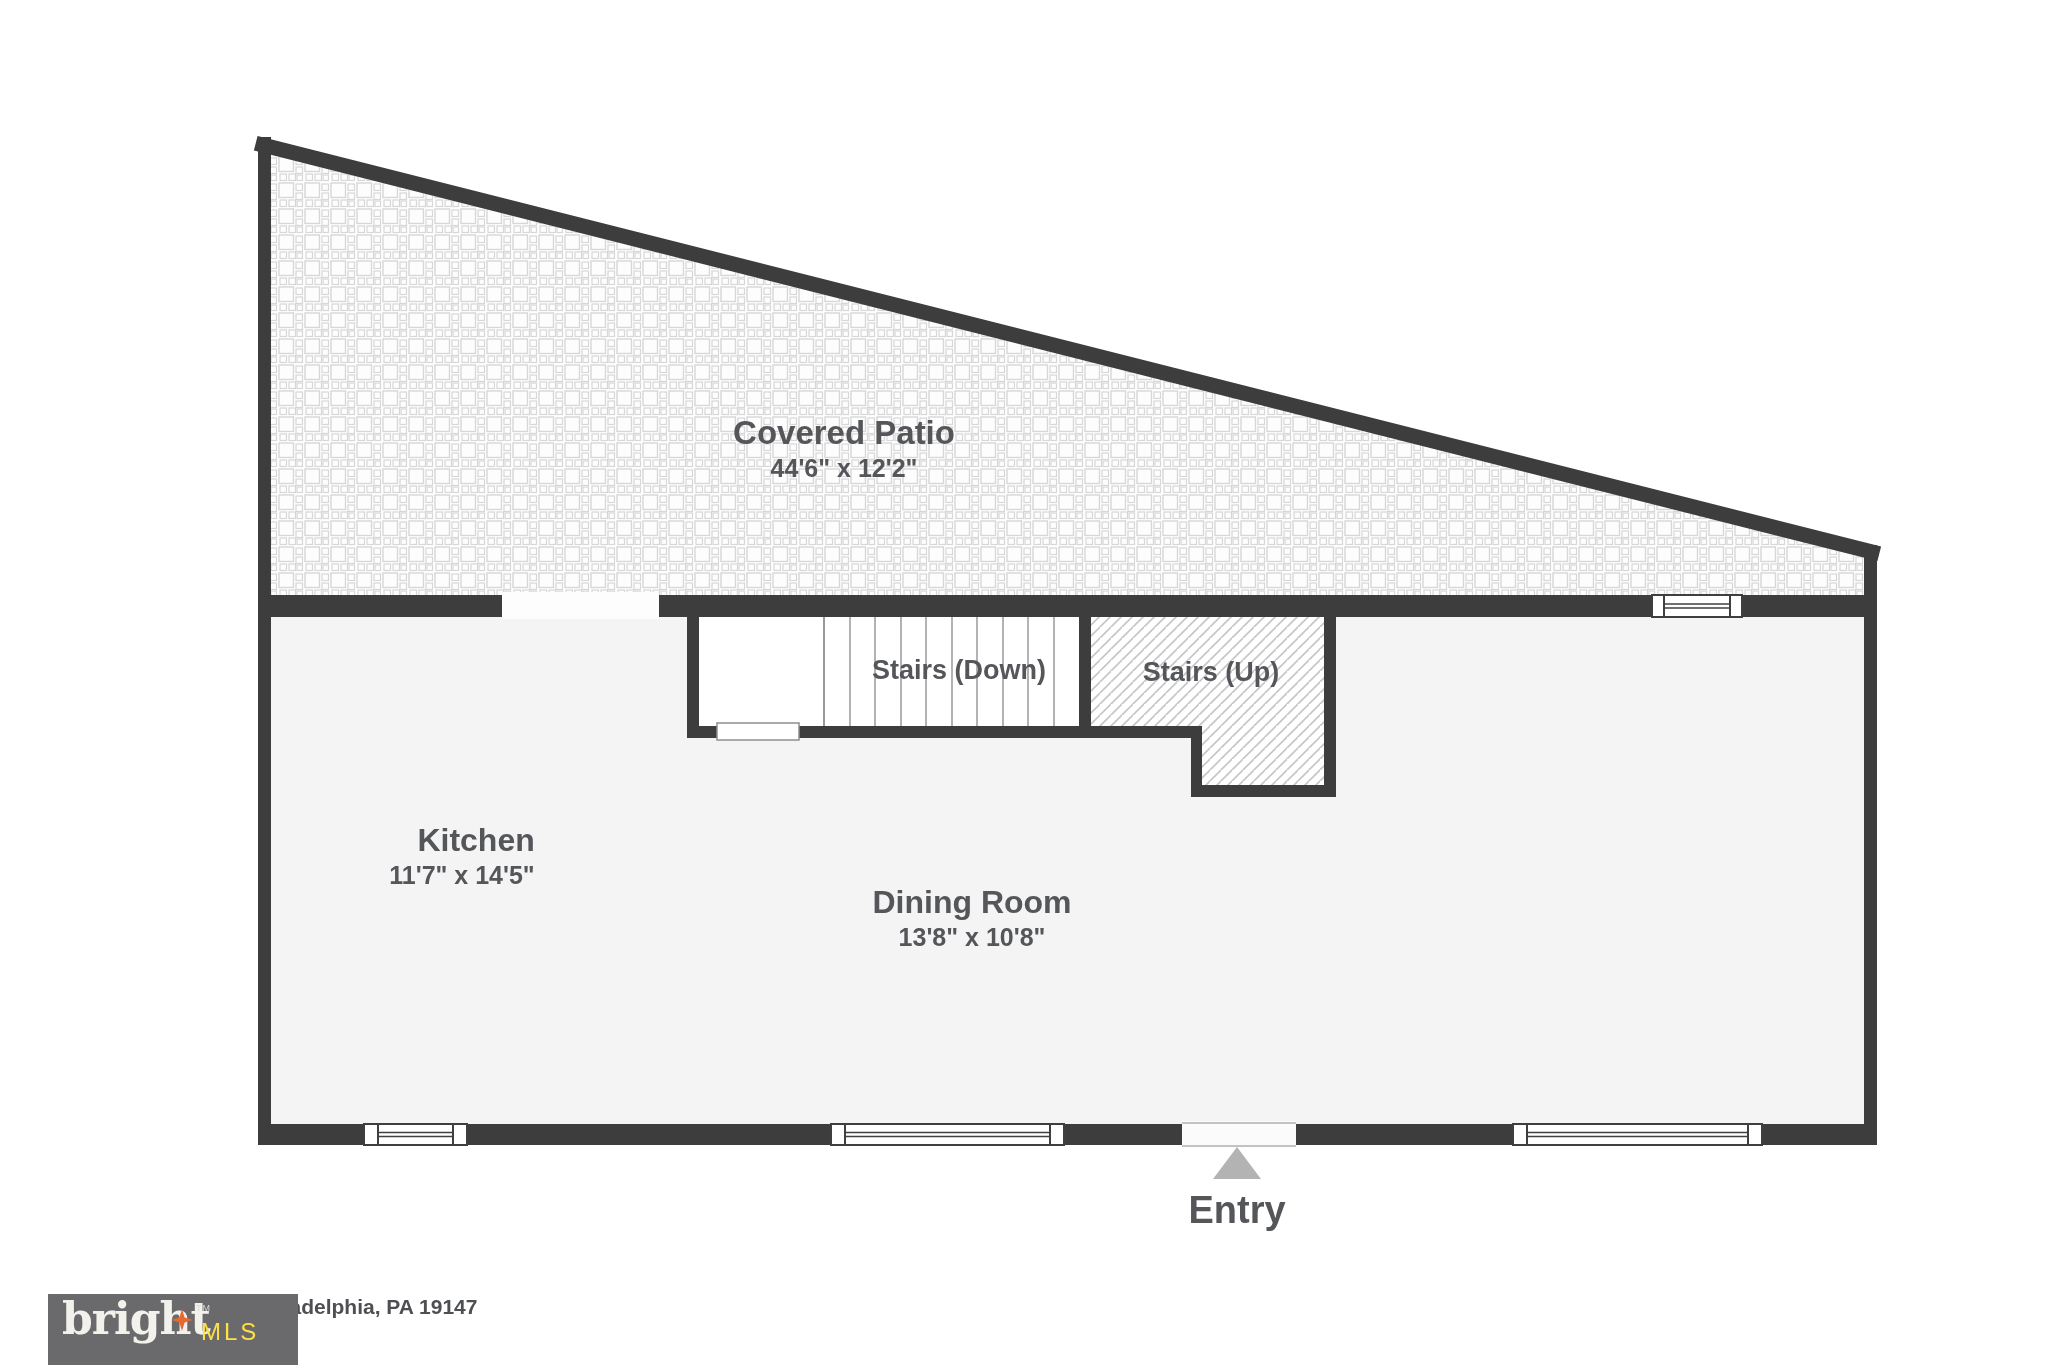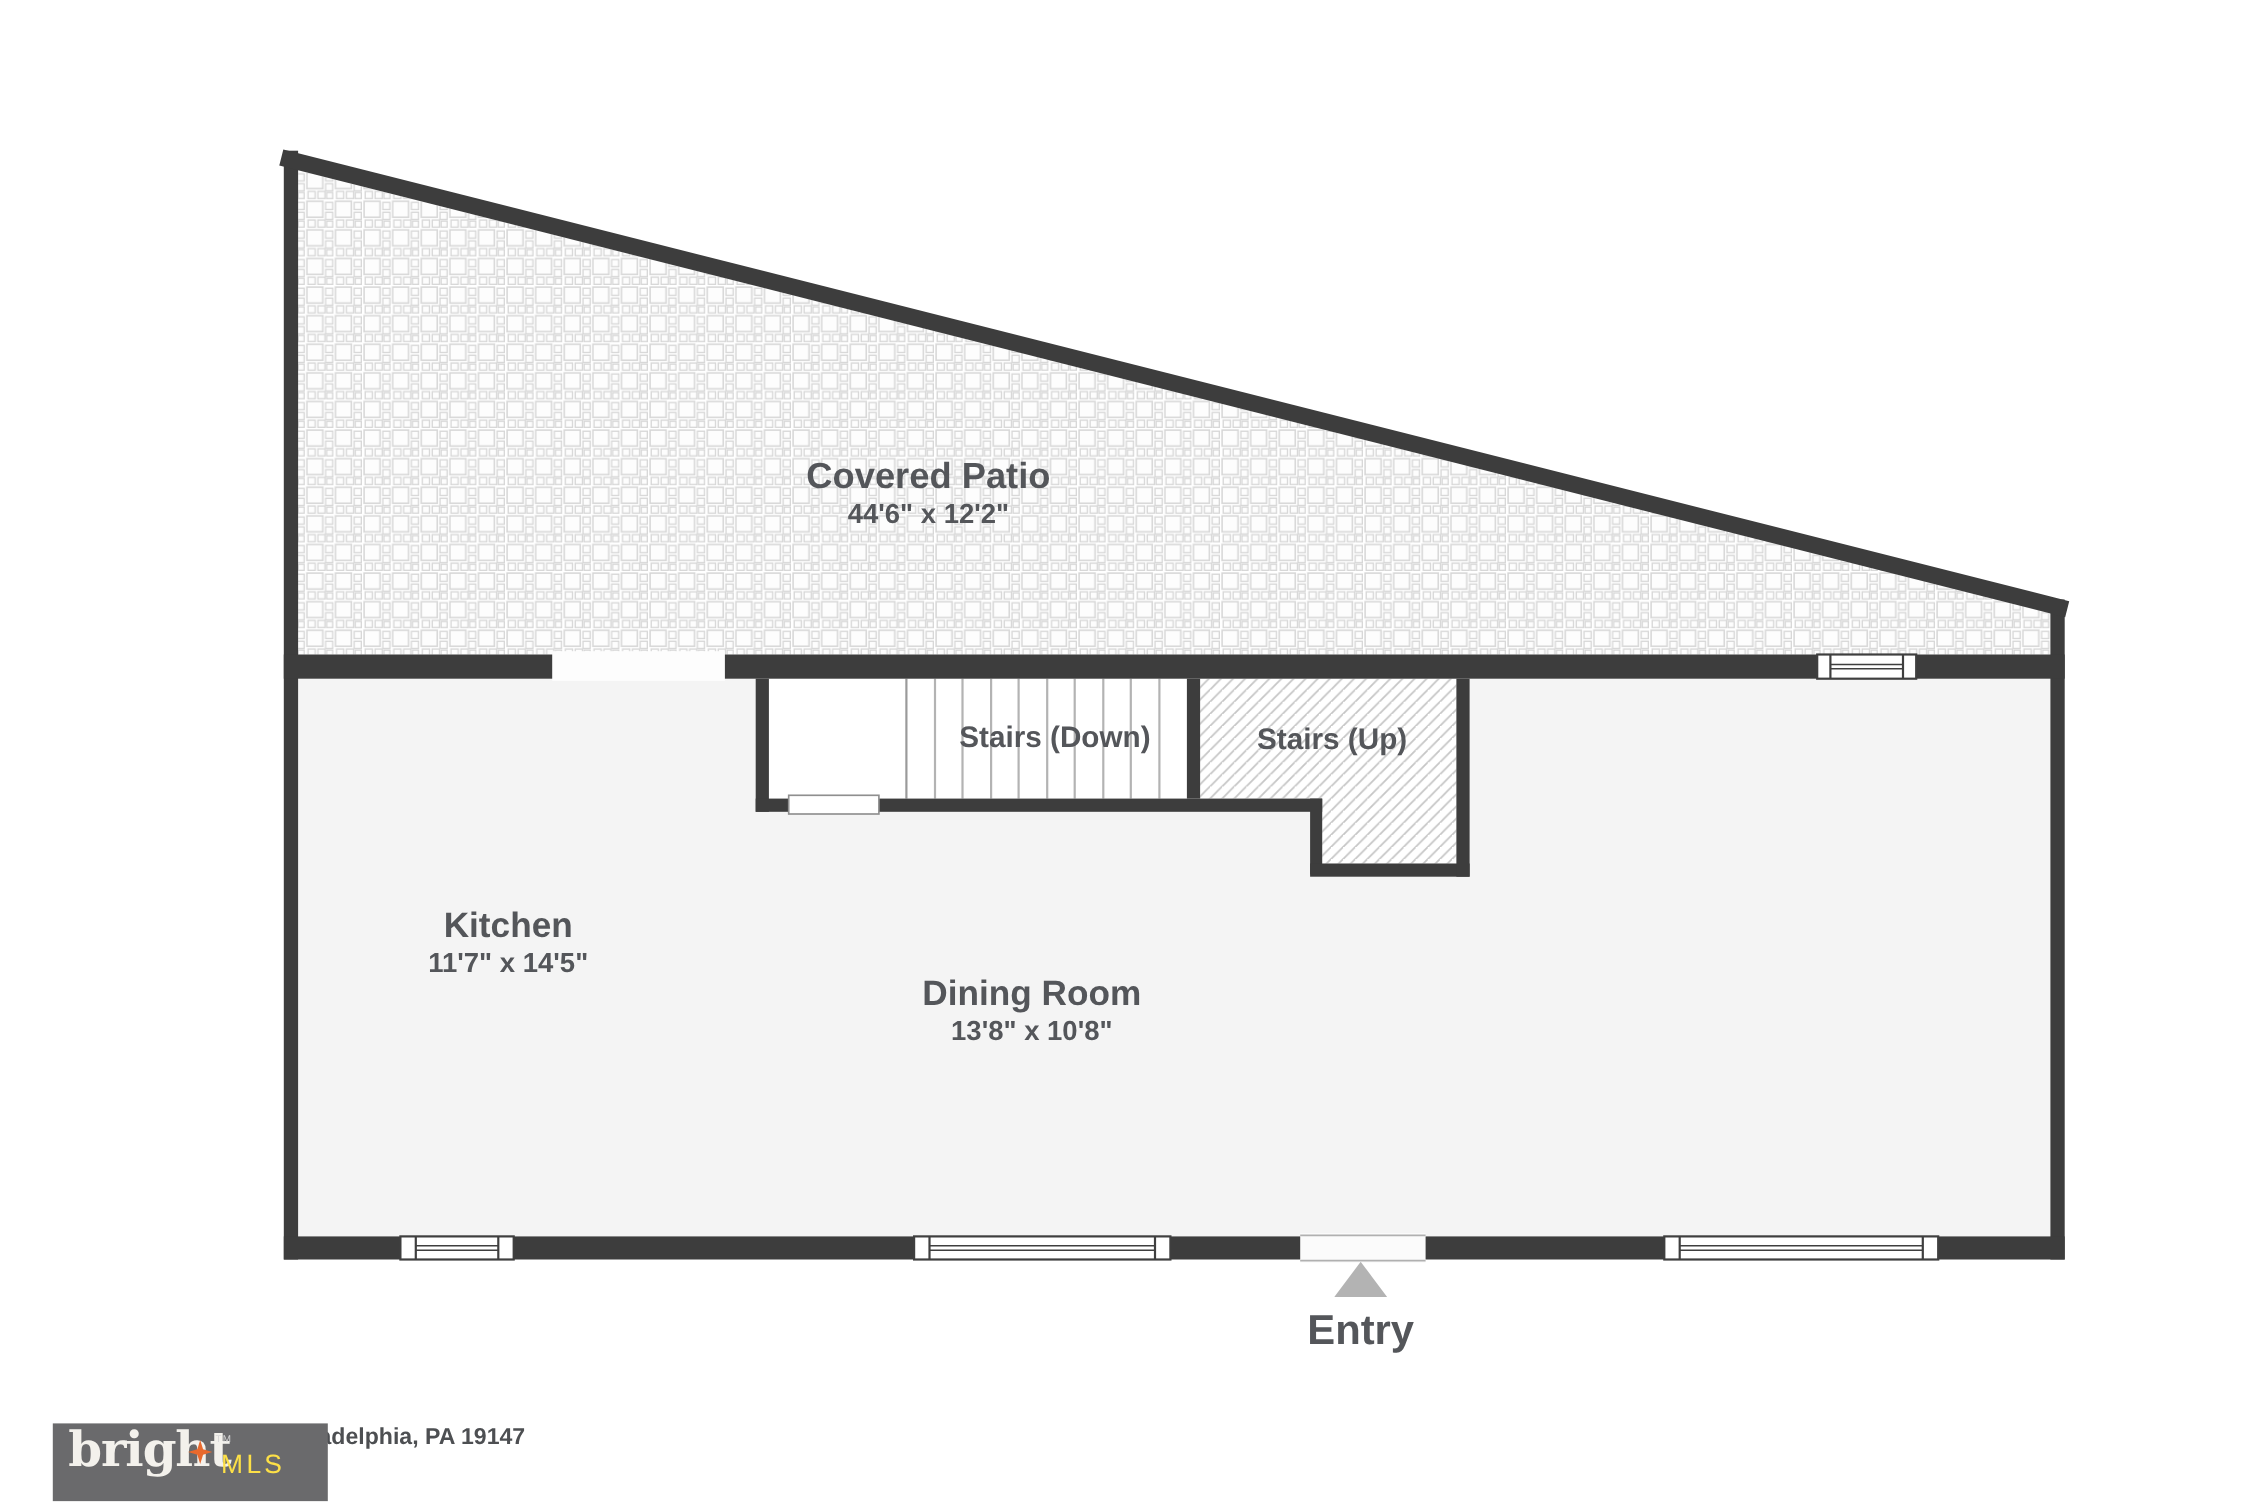--- a/index.html
+++ b/index.html
@@ -206,26 +206,26 @@
     </g>
 
     <polygon points="1193,1147 1217,1179 1169,1179" fill="#b3b3b3"></polygon>
   </svg>
 
   <div class="label patio-label" style="left:800px; top:448px;">
     <div class="room-name">Covered Patio</div>
     <div class="room-dims">44'6" x 12'2"</div>
   </div>
 
-  <div class="label" style="left:418px; top:856px;">
+  <div class="label" style="left:418px; top:856px;text-align:right;">
     <div class="room-name">Kitchen</div>
     <div class="room-dims">11'7" x 14'5"</div>
   </div>
 
-  <div class="label" style="left:894px; top:918px;">
+  <div class="label" style="left:928px; top:918px;">
     <div class="room-name">Dining Room</div>
     <div class="room-dims">13'8" x 10'8"</div>
   </div>
 
 
   <div class="label stairs-label" style="left:915px; top:671px;">Stairs (Down)</div>
 
   <div class="label stairs-label" style="left:1167px; top:673px;">Stairs (Up)</div>
 
   <div class="label entry-label" style="left:1193px; top:1211px;">Entry</div>

